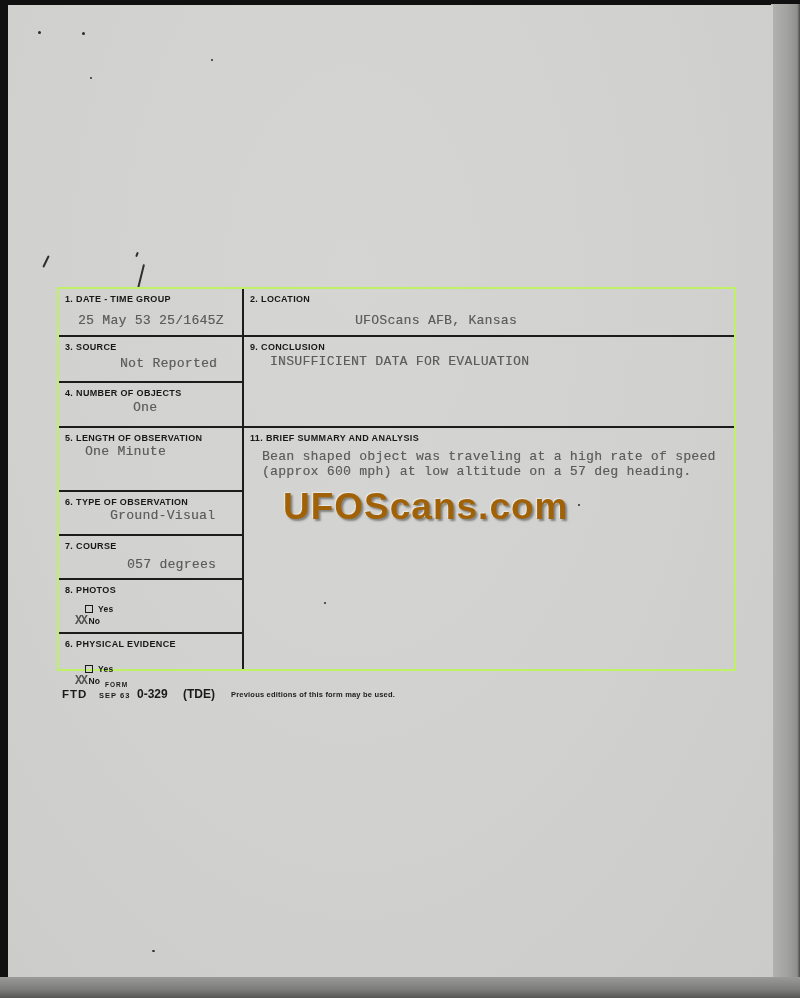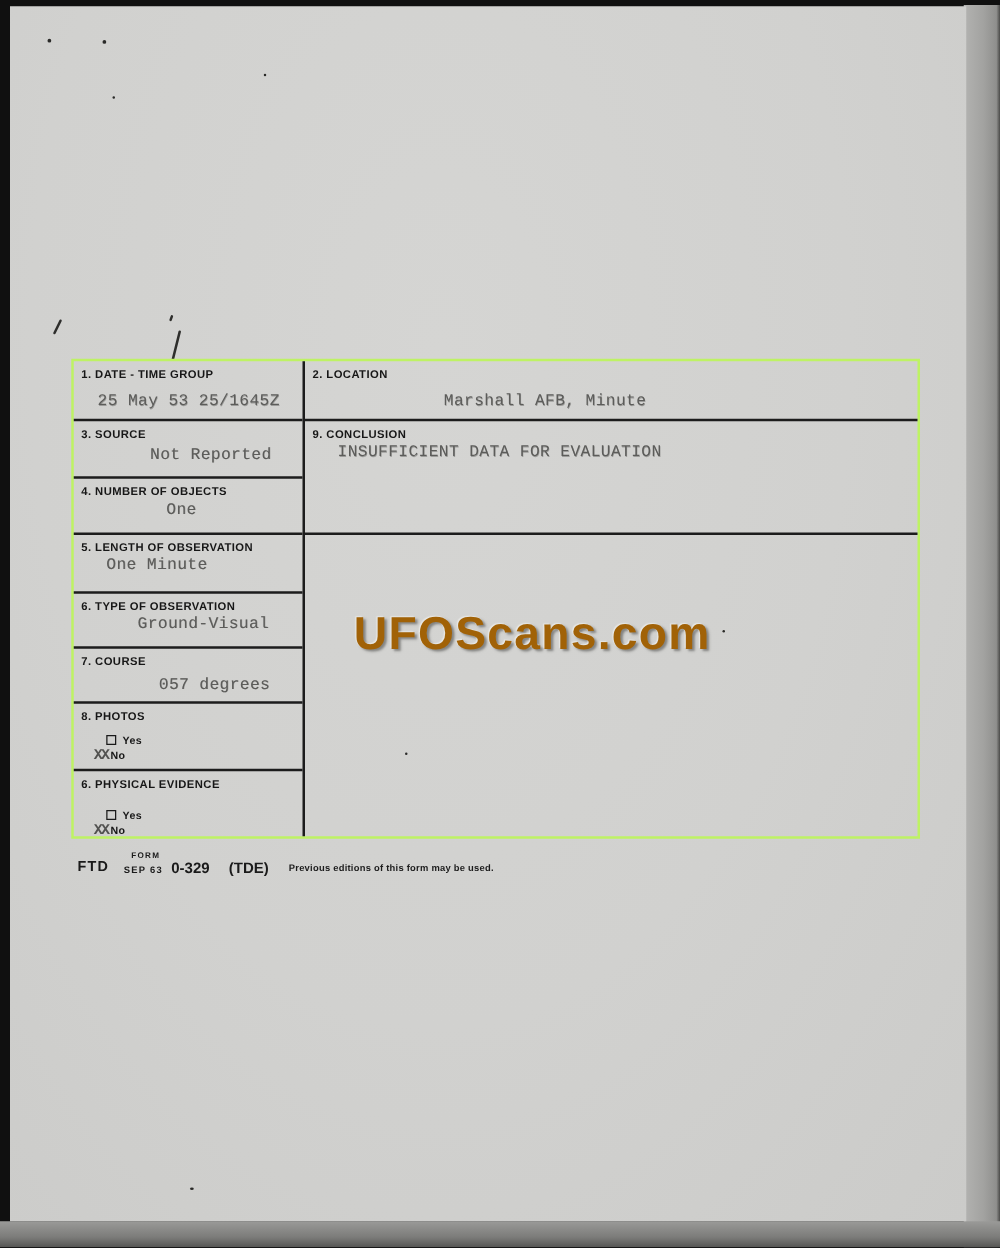--- a/index.html
+++ b/index.html
@@ -99,21 +99,21 @@
         <div class="val v-date">25 May 53  25/1645Z</div>
       </div>
       <div class="cell" style="height:46px">
         <div class="lbl">3. SOURCE</div>
         <div class="val v-source">Not Reported</div>
       </div>
       <div class="cell" style="height:45px">
         <div class="lbl">4. NUMBER OF OBJECTS</div>
         <div class="val v-objects">One</div>
       </div>
-      <div class="cell" style="height:47px">
+      <div class="cell" style="height:64px">
         <div class="lbl">5. LENGTH OF OBSERVATION</div>
         <div class="val v-length">One Minute</div>
       </div>
       <div class="cell" style="height:44px">
         <div class="lbl">6. TYPE OF OBSERVATION</div>
         <div class="val v-type">Ground-Visual</div>
       </div>
       <div class="cell" style="height:44px">
         <div class="lbl">7. COURSE</div>
         <div class="val v-course">057 degrees</div>
@@ -138,25 +138,29 @@
         <div class="chkline no-line">
           <span class="xx">XX</span>
           <span class="chklbl">No</span>
         </div>
       </div>
     </div>
 
     <div class="col colR">
       <div class="cell" style="height:48px">
         <div class="lbl">2. LOCATION</div>
-        <div class="val v-location">Marshall AFB, Minute</div>
+        <div class="val v-location">UFOScans AFB, Kansas</div>
       </div>
       <div class="cell" style="height:91px">
         <div class="lbl">9. CONCLUSION</div>
         <div class="val v-conclusion">INSUFFICIENT DATA FOR EVALUATION</div>
+      </div>
+      <div class="cell last" style="height:241px">
+        <div class="lbl">11. BRIEF SUMMARY AND ANALYSIS</div>
+        <div class="val v-summary">Bean shaped object was traveling at a high rate of speed (approx 600 mph) at low altitude on a 57 deg heading.</div>
       </div>
     </div>
 
   </div>
 
   <div class="wm">UFOScans.com</div>
 
   <div class="footer">
     <span class="f-form">FORM</span>
     <span class="f-ftd">FTD</span>

